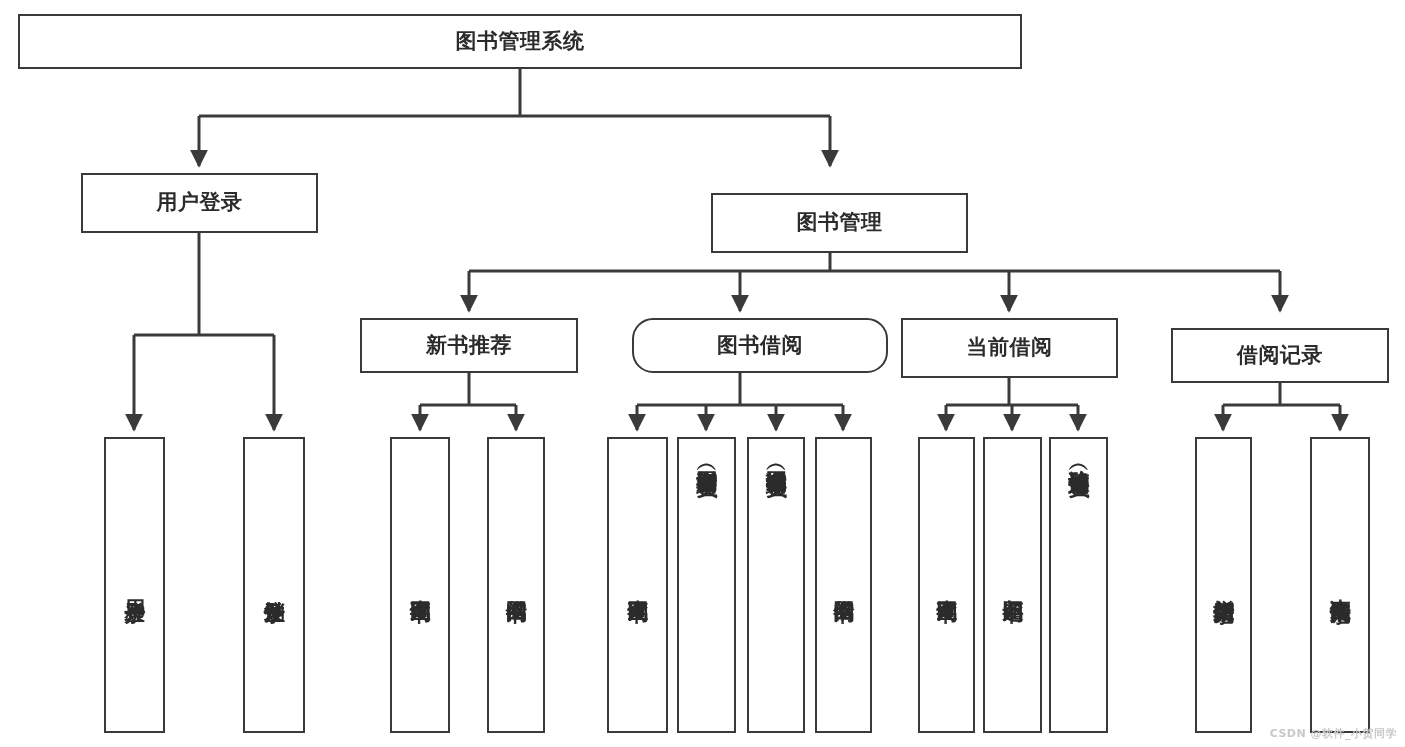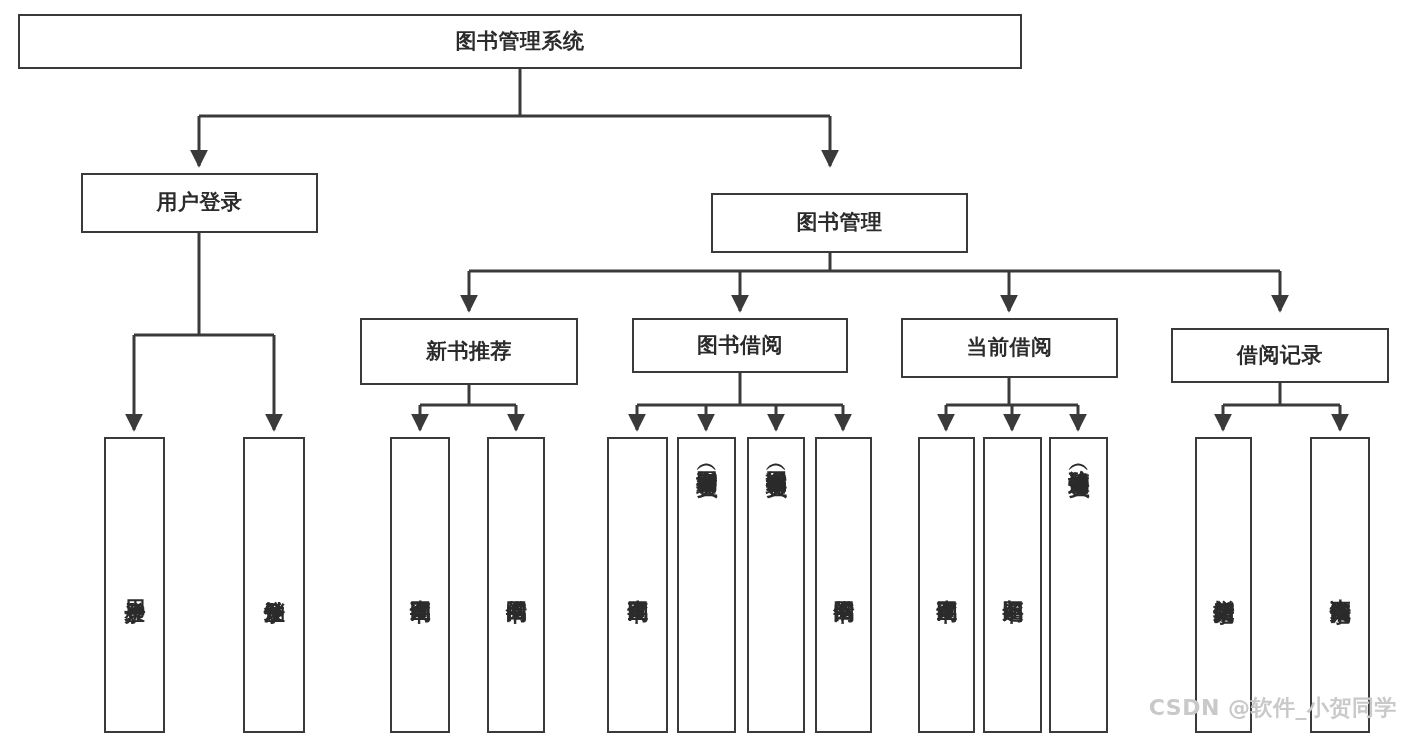--- a/index.html
+++ b/index.html
@@ -53,22 +53,22 @@
     position: absolute;
     left: 0;
     top: 0;
     width: 1405px;
     height: 747px;
     pointer-events: none;
   }
   .watermark {
     position: absolute;
     right: 8px;
-    bottom: 24px;
-    font-size: 22px;
+    bottom: 6px;
+    font-size: 11px;
     color: #c9c9c9;
     letter-spacing: 0.5px;
     white-space: nowrap;
   }
 </style>
 </head>
 <body>
 
 <div id="canvas">
 
@@ -126,24 +126,24 @@
     <span>图书管理系统</span>
   </div>
 
   <div class="node h" style="left:81px; top:173px; width:237px; height:60px;">
     <span>用户登录</span>
   </div>
   <div class="node h" style="left:711px; top:173px; width:257px; height:60px;margin-top:20px;">
     <span>图书管理</span>
   </div>
 
-  <div class="node h" style="left:360px; top:318px; width:218px; height:67px;">
+  <div class="node h" style="left:360px; top:318px; width:218px; height:55px;">
     <span>新书推荐</span>
   </div>
-  <div class="node h" style="left:632px; top:318px; width:216px; height:55px;">
+  <div class="node h" style="left:632px; top:318px; width:256px; height:55px;border-radius:21px;">
     <span>图书借阅</span>
   </div>
   <div class="node h" style="left:901px; top:318px; width:217px; height:60px;">
     <span>当前借阅</span>
   </div>
   <div class="node h" style="left:1171px; top:328px; width:218px; height:55px;">
     <span>借阅记录</span>
   </div>
 
   <div class="node v center" style="left:104px; top:437px; width:61px; height:296px;">

